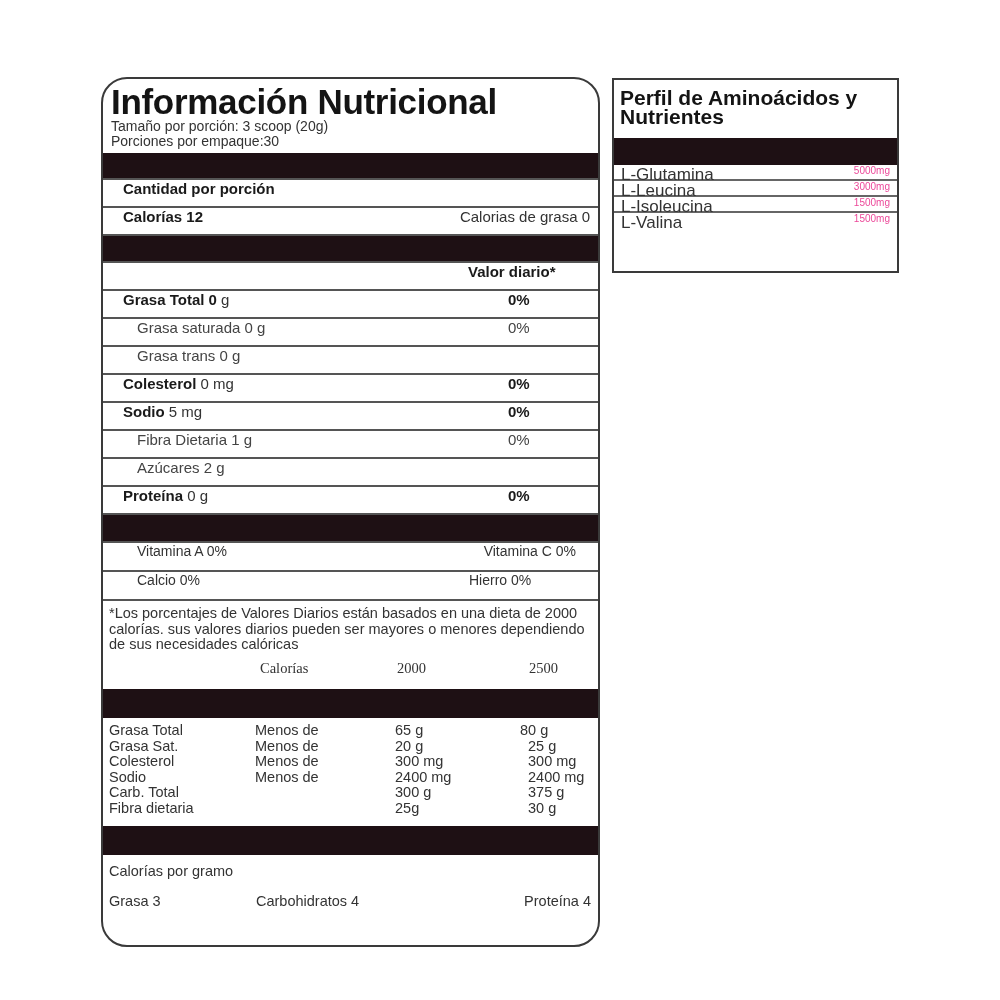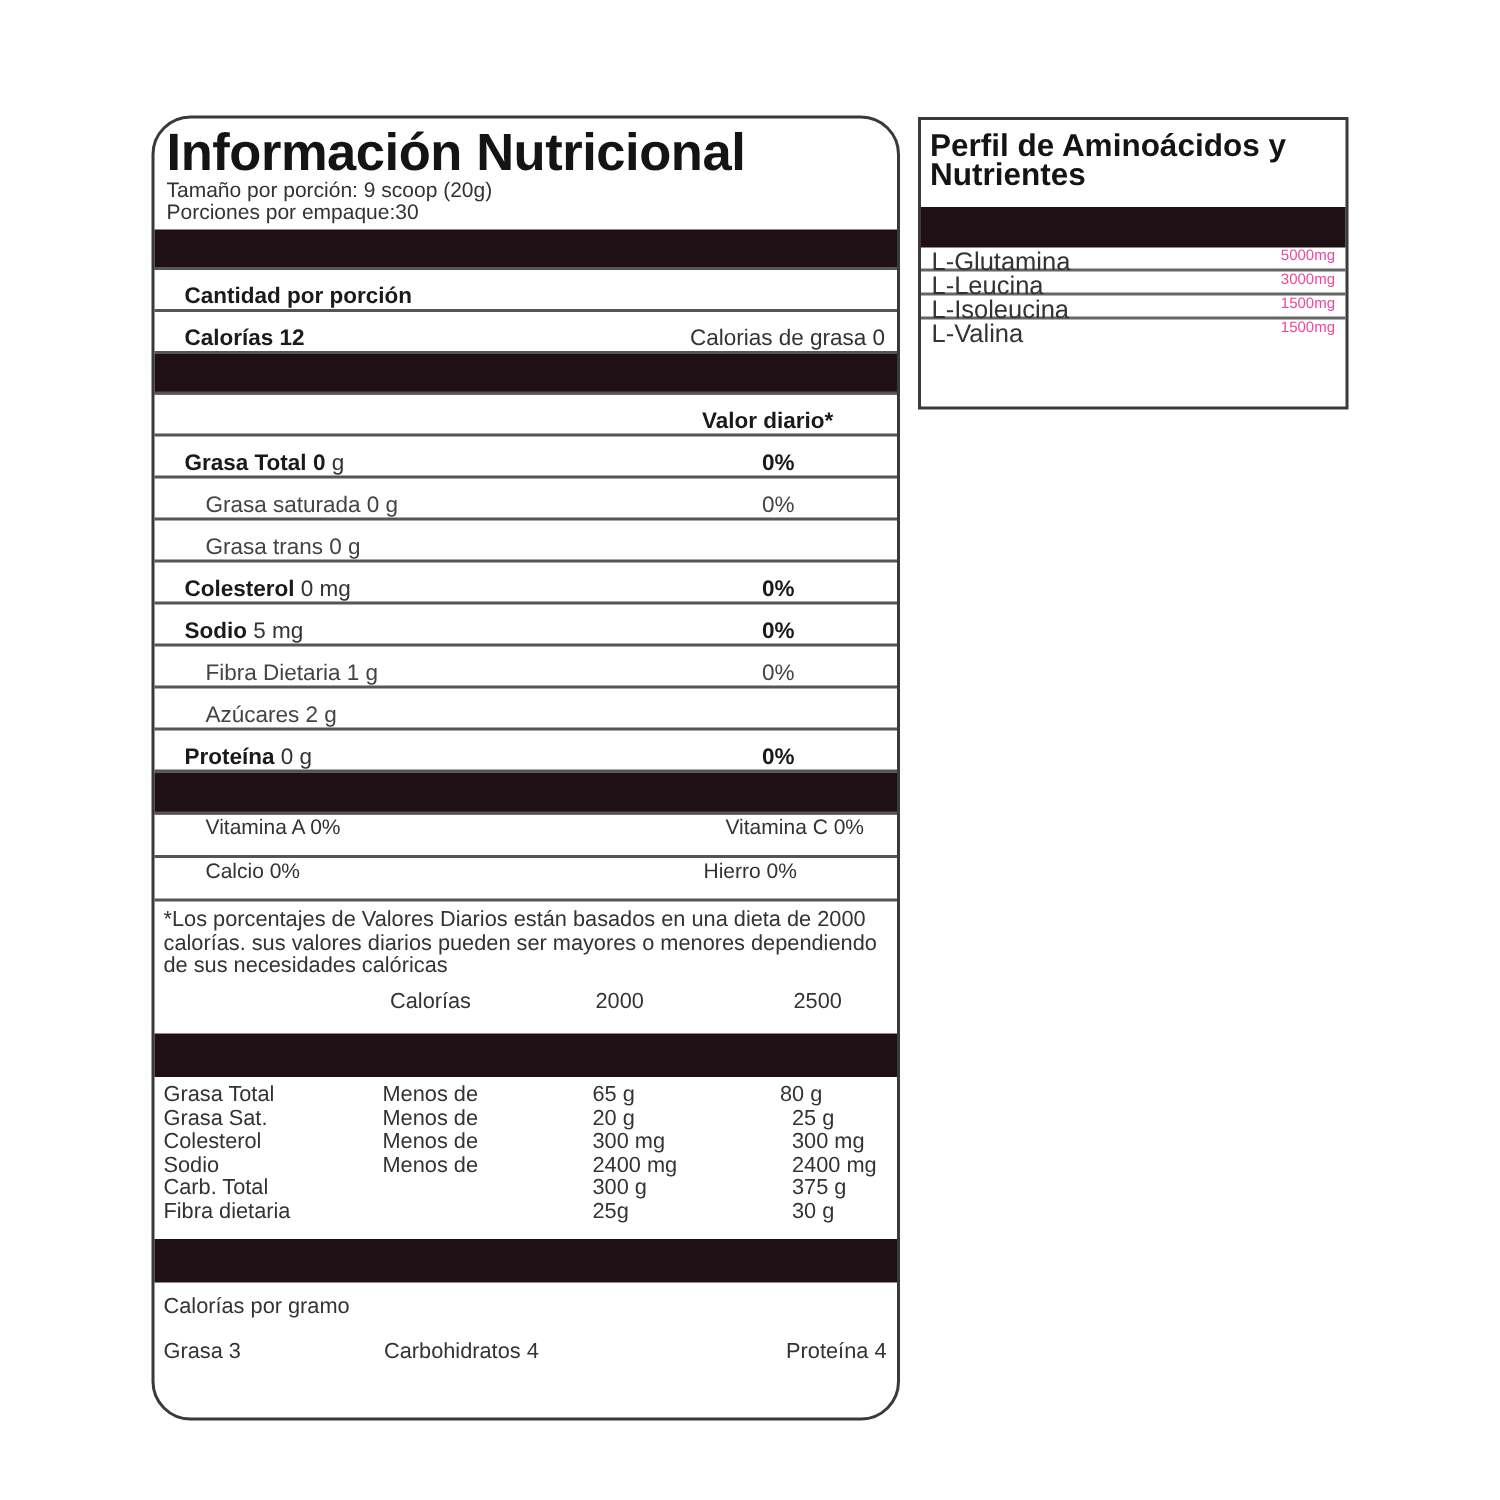--- a/index.html
+++ b/index.html
@@ -13,35 +13,35 @@
   .bar { background:#1e1014; }
   .row { position:relative; box-sizing:border-box; border-bottom:2px solid #555; }
   .row:last-child { border-bottom:none;padding-left:40px; }
 
   
   .hdr { padding:6px 8px 4px 8px; border-bottom:none; }
   .title { font-size:35px; font-weight:bold; line-height:34px; letter-spacing:-0.3px; color:#141414; }
   .sub { font-size:14px; line-height:15px; color:#333; }
 
   .bar1 { height:27px; }
-  .std { height:28px; display:flex; align-items:flex-end; padding:0 20px; font-size:15px; }
+  .std { height:28px; display:flex; align-items:flex-start; padding:0 20px; font-size:15px; }
   .bold { font-weight:bold; }
   .indent { padding-left:34px; color:#444; }
   .lab { flex:1; }
   .dv { position:absolute; left:405px; font-size:15px; }
   .dvb { font-weight:bold; }
   .right-txt { margin-left:auto; color:#333; }
   .normal { font-weight:normal; color:#333; }
 
   .vit { height:29px; display:flex; align-items:flex-start; padding:0 34px; font-size:14px; color:#333; }
   .vit .r { position:absolute; right:22px; }
   .vit .r2 { position:absolute; left:366px; }
 
   .foot { padding:5px 6px 0 6px; font-size:14.5px; line-height:15.5px; color:#333; height:88px; box-sizing:border-box; }
-  .calhdr { position:relative; height:22px; margin-top:8px; }
+  .calhdr { position:relative; height:22px; margin-top:8px;font-family:Liberation Serif, serif; }
   .calhdr span { position:absolute; font-size:14.5px; }
 
   .dvtab { padding:5px 6px; font-size:14.5px; line-height:15.5px; color:#333; position:relative; height:108px; box-sizing:border-box; }
   .dvtab .tr { position:relative; height:15.5px; }
   .dvtab .tr span { position:absolute; top:0; }
 
   .cpg { height:80px; box-sizing:border-box; padding:6px; font-size:14.5px; color:#333; position:relative; }
   .cpg .l1 { position:absolute; top:8px; left:6px; }
   .cpg .l2 { position:absolute; top:38px; left:6px; }
   .cpg .l3 { position:absolute; top:38px; left:153px; }
@@ -54,21 +54,21 @@
   .arow:last-child { border-bottom:none; }
   .aname { font-size:17px; color:#333; }
   .aval { font-size:10px; color:#ec4899; }
 </style>
 </head>
 <body>
 
 <div class="panel" id="nutrition">
   <div class="row hdr">
     <div class="title">Información Nutricional</div>
-    <div class="sub">Tamaño por porción: 9 scoop (20g)</div>
+    <div class="sub">Tamaño por porción: 3 scoop (20g)</div>
     <div class="sub">Porciones por empaque:30</div>
   </div>
   <div class="row bar bar1"></div>
   <div class="row std bold">
     <span>Cantidad por porción</span>
   </div>
   <div class="row std">
     <span class="bold">Calorías 12</span>
     <span class="right-txt" style="margin-right:-12px">Calorias de grasa 0</span>
   </div>

